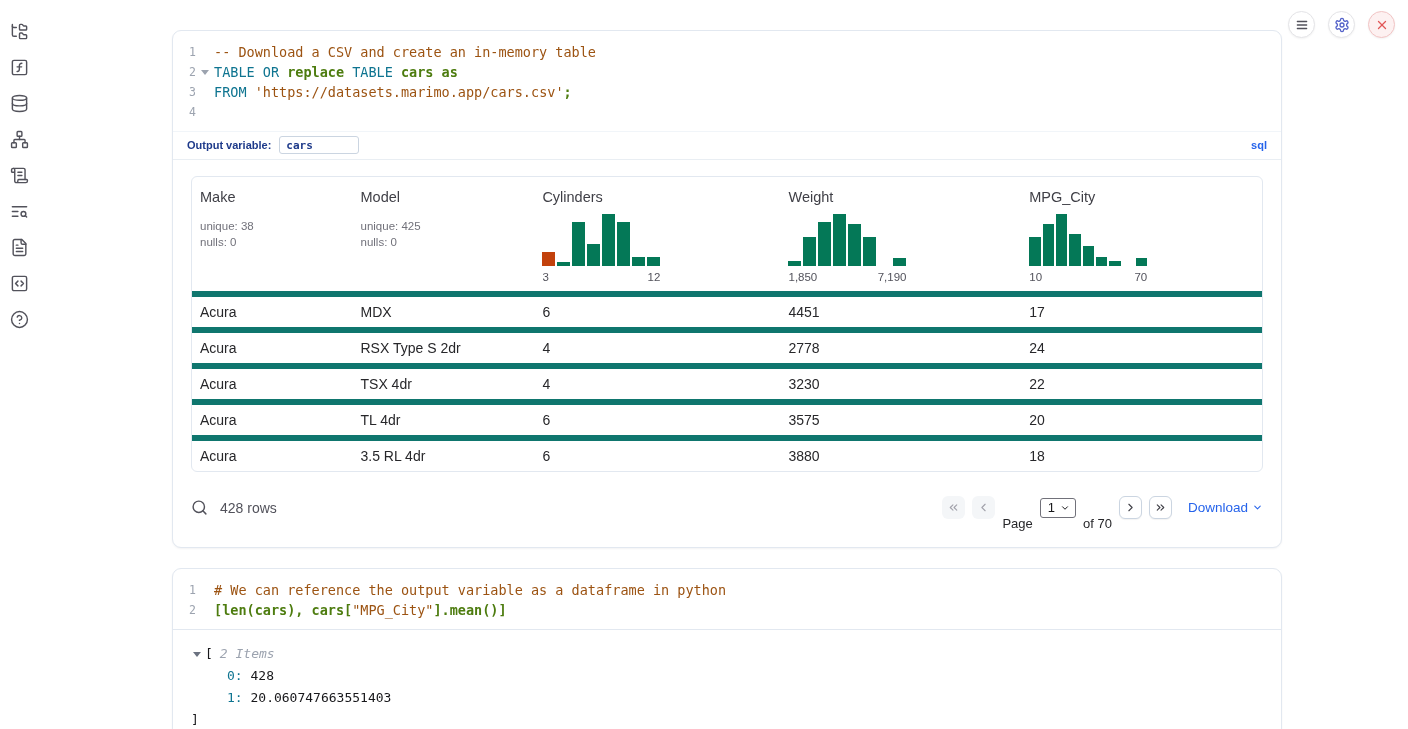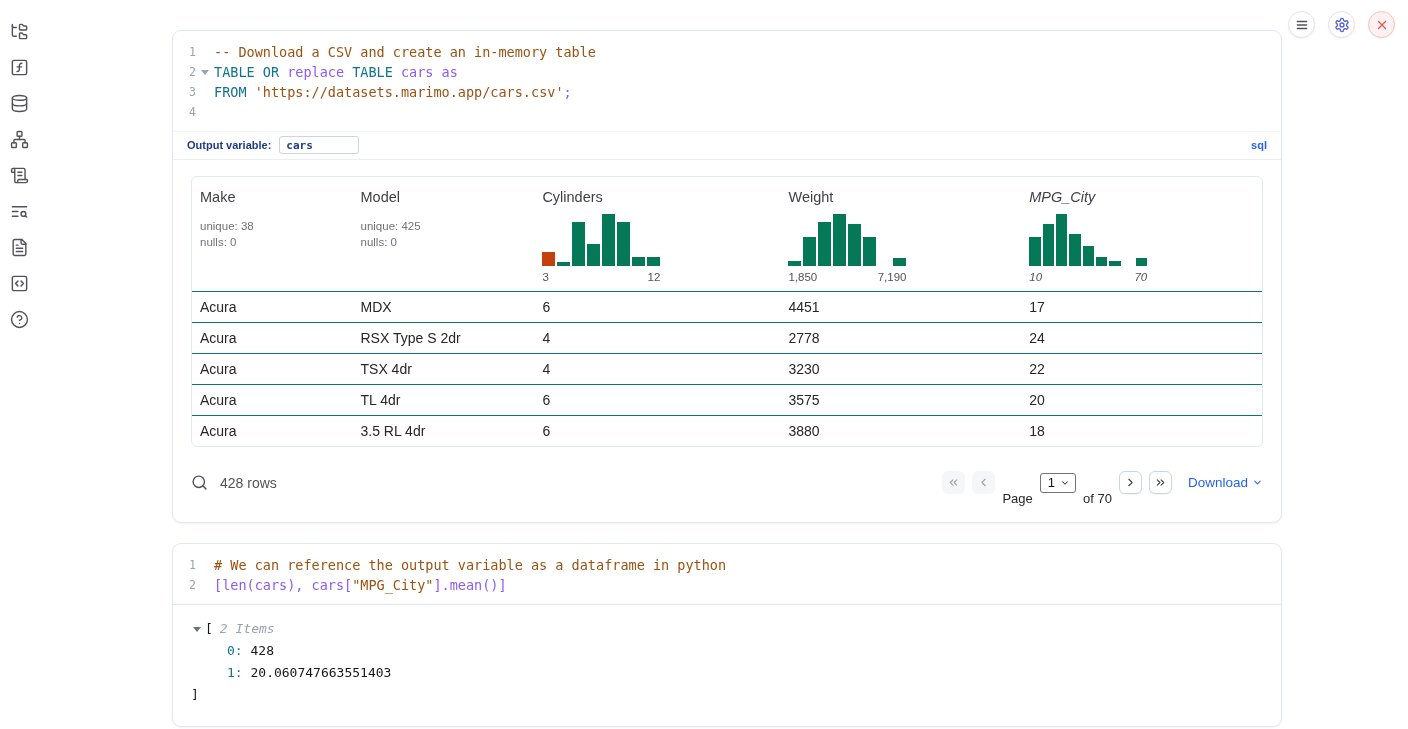--- a/index.html
+++ b/index.html
@@ -31,43 +31,43 @@
   .code-area { padding: 11px 0 9px; font-family: "DejaVu Sans Mono", monospace; font-size: 13.5px; }
   .code-line { display: flex; line-height: 20px; }
   .gutter { width: 23px; flex: none; text-align: right; color: #9ca3af; font-size: 11.5px; line-height: 20px; }
   .foldgutter { width: 18px; flex: none; display: flex; align-items: center; justify-content: center; }
   .fold-arrow { width: 0; height: 0; border-left: 4px solid transparent; border-right: 4px solid transparent;
     border-top: 5px solid #9ca3af; }
   .code-text { white-space: pre; color: #18181b; }
   .tok-kw  { color: #0e7490; }
   .tok-com { color: #9c5312; }
   .tok-str { color: #9c5312; }
-  .tok-plain { color: #8b5cf6; }
+  .tok-plain { color: #4d7c0f; font-weight: bold; }
 
   .outvar-row { display: flex; align-items: center; border-top: 1px solid #f1f5f9; border-bottom: 1px solid #e9eef3;
     padding: 4px 14px 5px; }
   .outvar-label { font-size: 11px; font-weight: 700; color: #1e3a8a; margin-right: 8px; }
   .outvar-input { width: 80px; height: 18px; border: 1px solid #cbd5e1; border-radius: 3px;
     font-family: "DejaVu Sans Mono", monospace; font-size: 11px; font-weight: 700; color: #1e3a8a; padding: 1px 6px; }
   .lang-badge { margin-left: auto; font-size: 11px; color: #2563eb; font-weight: 600; }
 
   
   .table-wrap { margin: 16px 18px 0; border: 1px solid #e2e8f0; border-radius: 6px; overflow: hidden; }
   table { width: 100%; border-collapse: collapse; }
   th { text-align: left; vertical-align: top; padding: 12px 8px 8px; font-weight: 400; }
   th:nth-child(1) { width: 15%; } th:nth-child(2) { width: 17%; } th:nth-child(3) { width: 23%; }
-  th:nth-child(4) { width: 22.5%; } th:nth-child(5) { width: 22.5%; font-style: italic; }
+  th:nth-child(4) { width: 22.5%; } th:nth-child(5) { width: 22.5%; }
   .col-name { font-size: 14.5px; color: #3f3f46; }
   .col-stats { margin-top: 13px; }
   .col-stat { font-size: 11.5px; color: #71717a; line-height: 16px; }
   .hist { margin-top: 9px; width: 118px; height: 52px; display: flex; align-items: flex-end; gap: 2px; }
   .hist-bar { flex: 1; background: #047857; }
   .hist-bar.orange { background: #c2410c; }
   .hist-labels { width: 118px; display: flex; justify-content: space-between; font-size: 11.5px; color: #52525b; margin-top: 5px; }
-  tbody td { border-top: 1px solid #0f766e; padding: 7px 8px; font-size: 14px; color: #27272a; }
+  tbody td { border-top: 6px solid #0f766e; padding: 7px 8px; font-size: 14px; color: #27272a; }
 
   
   .table-footer { display: flex; align-items: center; padding: 12px 18px 16px; }
   .search-btn { color: #52525b; background: none; border: none; padding: 0; margin-right: 12px; display: flex; cursor: pointer; }
   .row-count { font-size: 14px; color: #52525b; }
   .pager { margin-left: auto; display: flex; align-items: center; gap: 7px; }
   .pg-btn { width: 23px; height: 23px; border-radius: 6px; display: flex; align-items: center; justify-content: center;
     cursor: pointer; padding: 0; }
   .pg-disabled { background: #f4f6f8; border: none; color: #a1a1aa; }
   .pg-enabled { background: #fff; border: 1px solid #cbd5e1; color: #3f3f46; box-shadow: 0 1px 1px rgba(0,0,0,.05); }

